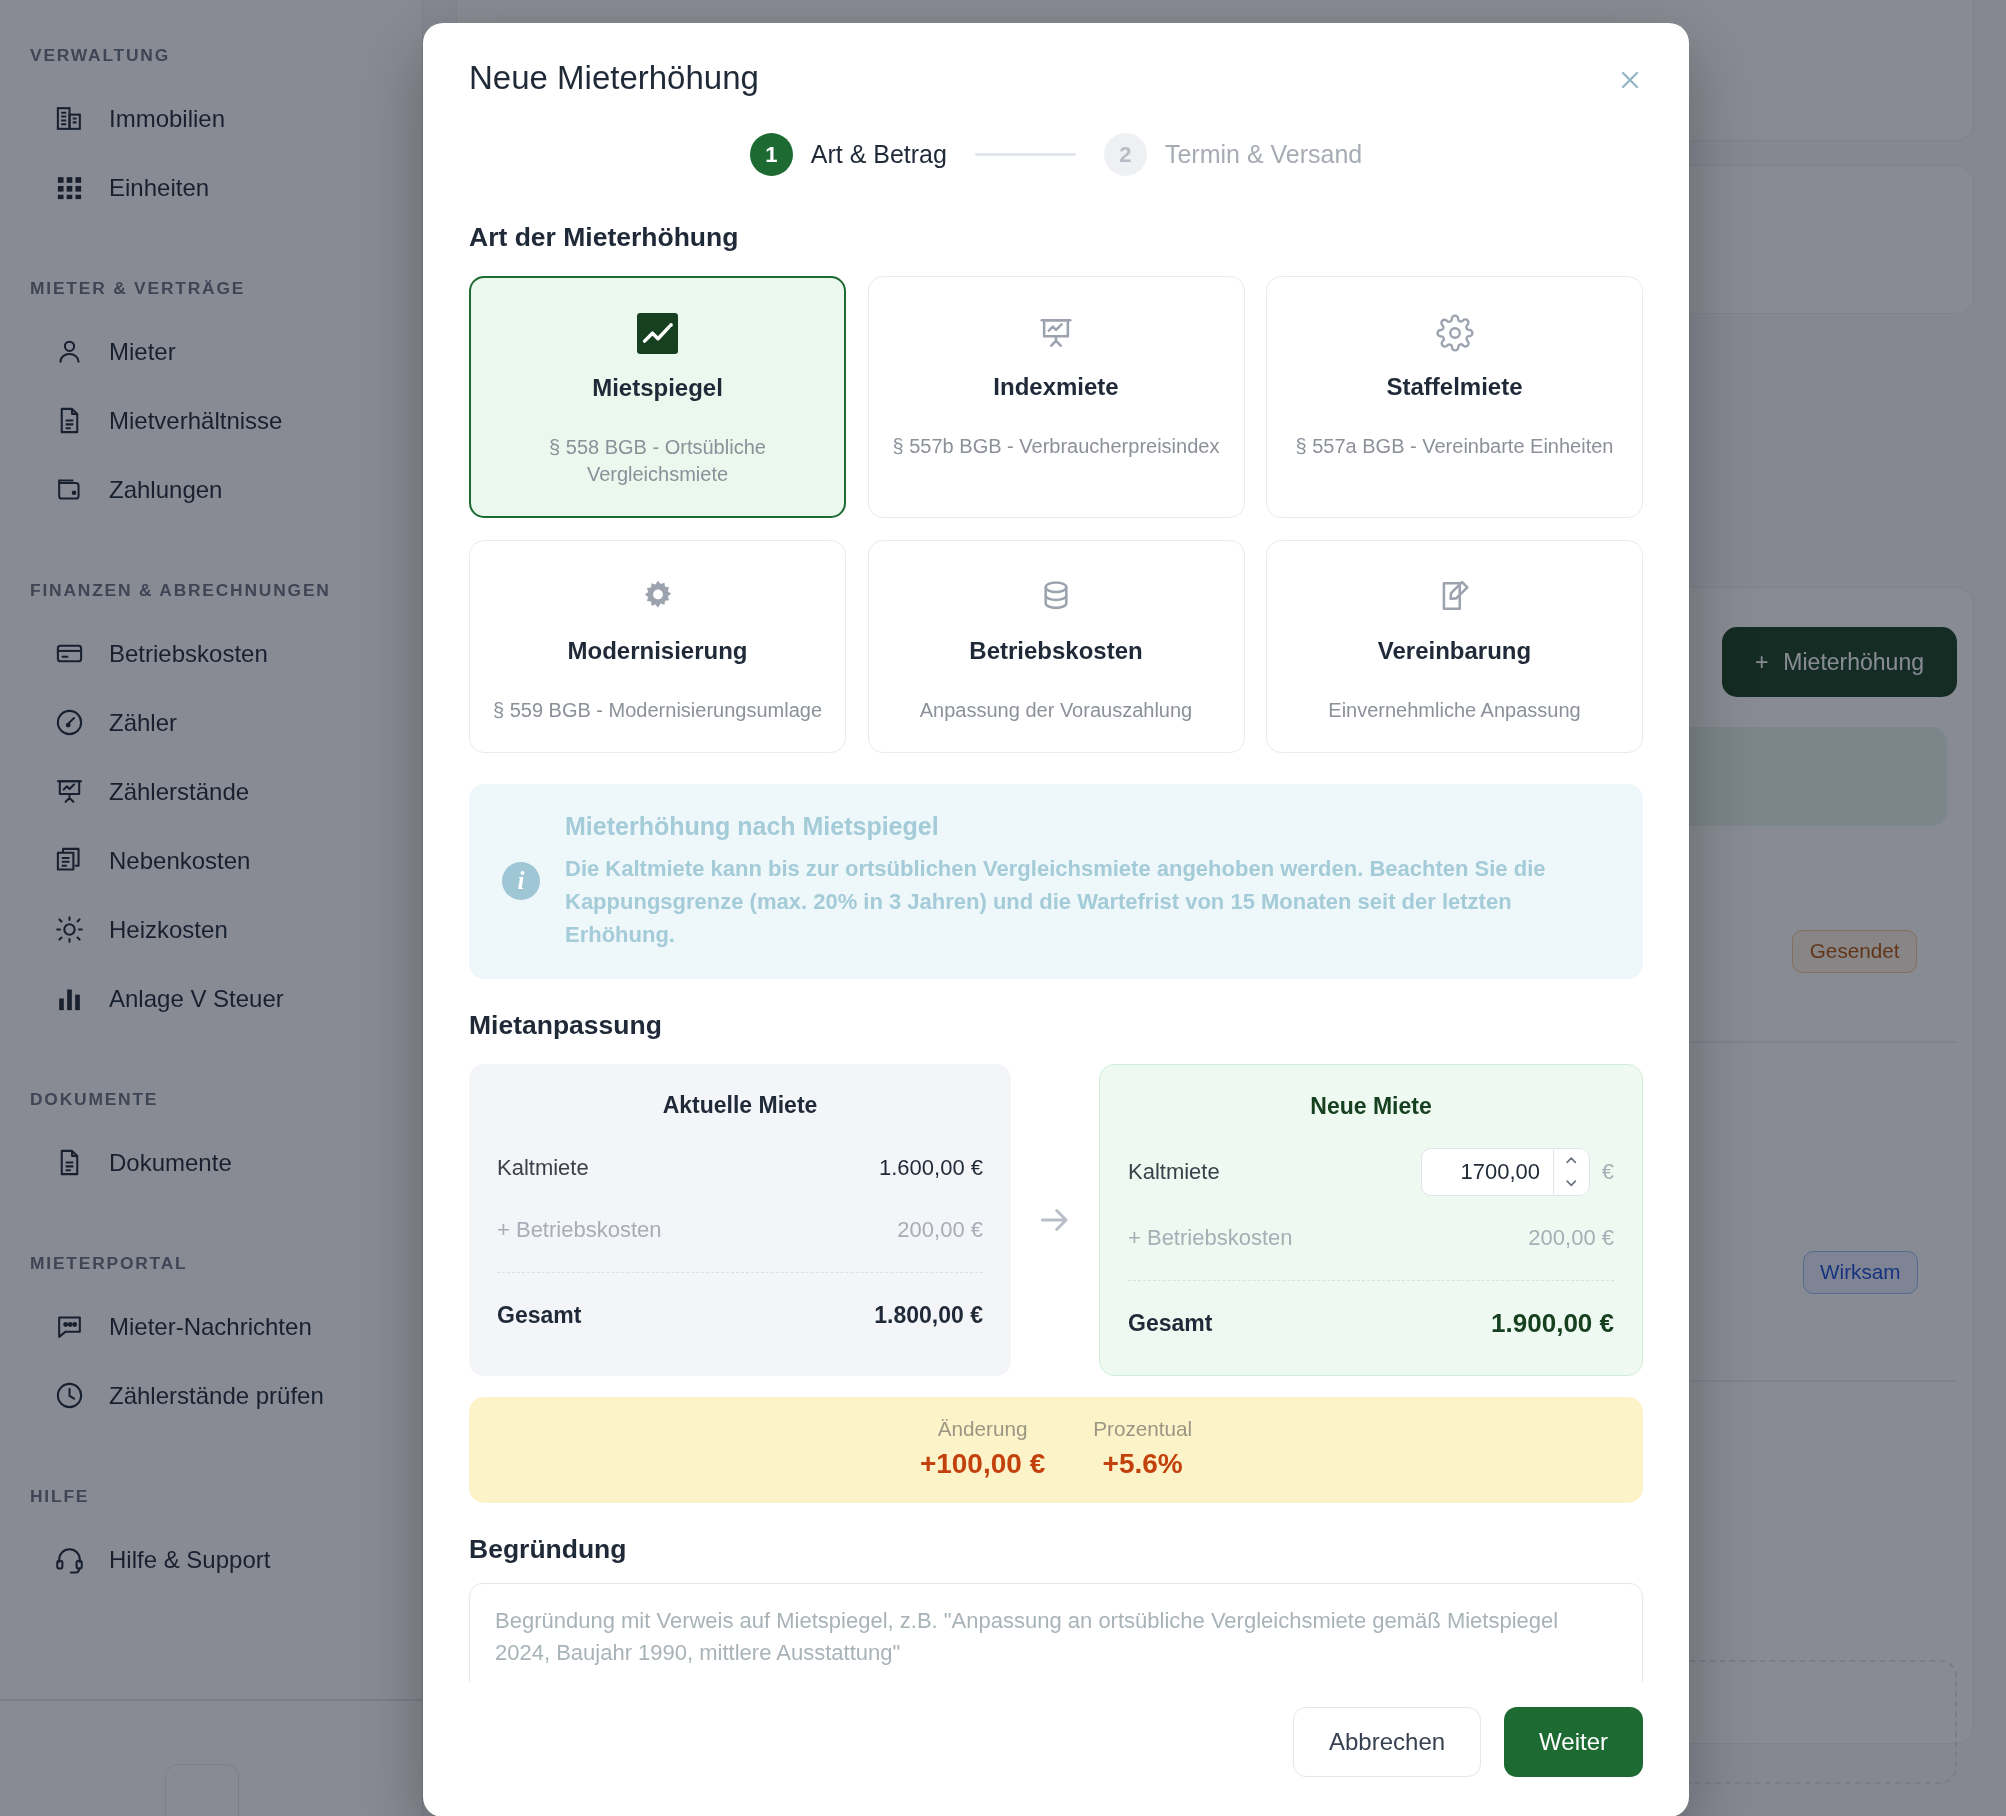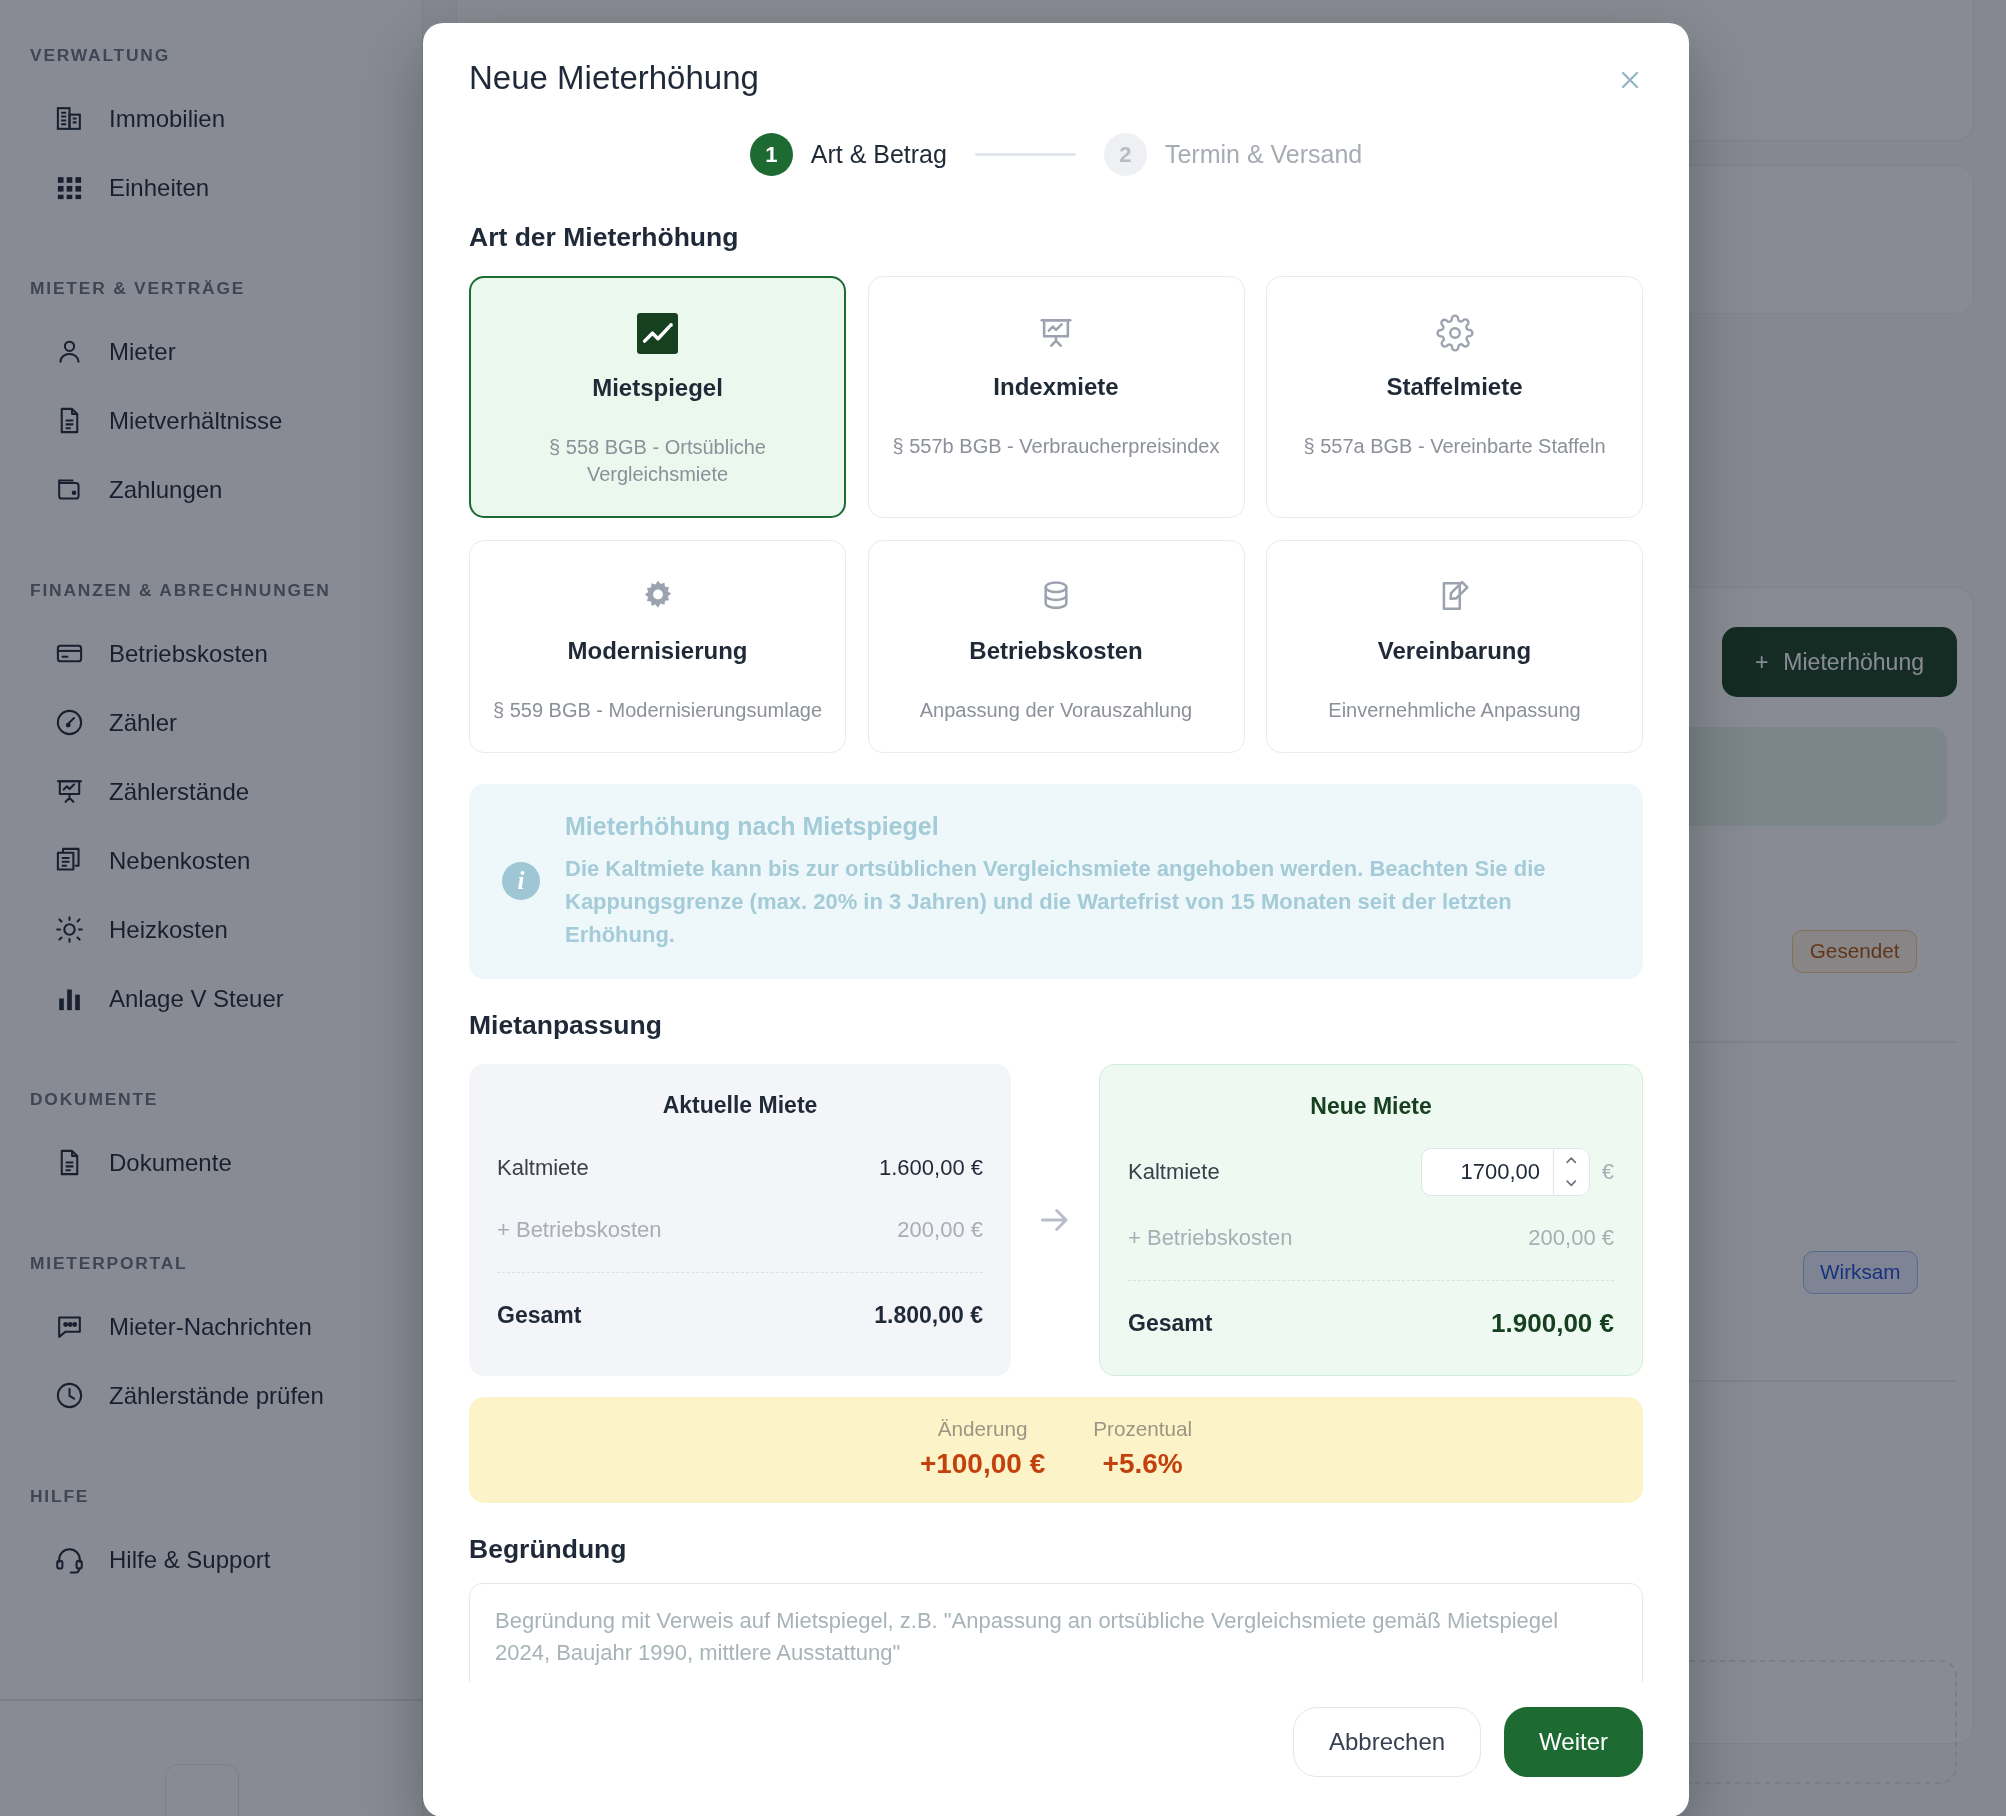--- a/index.html
+++ b/index.html
@@ -184,21 +184,21 @@
   .reason-box {
     border: 1.7px solid #e3e6eb; border-radius: 13.2px; background: #ffffff;
     padding: 21.5px 25px 15px 25px; position: relative; height: 149px; margin-top: 12px;
   }
   .reason-ph { font-size: 22px; color: #a8b3b8; line-height: 1.45; }
 
   .modal-foot {
     padding: 25px 46px 40px 46px;
     display: flex; justify-content: flex-end; gap: 23px;
   }
-  .btn { font-size: 24px; border-radius: 24px; padding: 20px 35px; }
+  .btn { font-size: 24px; border-radius: 13px; padding: 20px 35px; }
   .btn.secondary { background: #ffffff; border: 1.7px solid #e3e6eb; color: #374151; }
   .btn.primary { background: #1d6a33; color: #ffffff; border: none; }
 </style>
 </head>
 <body>
 
 <div id="root">
 
   <div class="app-bg">
 
@@ -446,21 +446,21 @@
             <div class="type-desc">§ 557b BGB - Verbraucherpreisindex</div>
           </div>
           <div class="type-card">
             <div class="type-icon" style="color: rgb(156, 163, 175);">
               <svg viewBox="0 0 24 24" fill="none" stroke="currentColor" stroke-width="1.5">
                 <circle cx="12" cy="12" r="3"></circle>
                 <path d="M19.4 15a1.6 1.6 0 00.3 1.8l.1.1a2 2 0 11-2.8 2.8l-.1-.1a1.6 1.6 0 00-1.8-.3 1.6 1.6 0 00-1 1.5V21a2 2 0 11-4 0v-.1a1.6 1.6 0 00-1-1.5 1.6 1.6 0 00-1.8.3l-.1.1a2 2 0 11-2.8-2.8l.1-.1a1.6 1.6 0 00.3-1.8 1.6 1.6 0 00-1.5-1H3a2 2 0 110-4h.1a1.6 1.6 0 001.5-1 1.6 1.6 0 00-.3-1.8l-.1-.1a2 2 0 112.8-2.8l.1.1a1.6 1.6 0 001.8.3H9a1.6 1.6 0 001-1.5V3a2 2 0 114 0v.1a1.6 1.6 0 001 1.5 1.6 1.6 0 001.8-.3l.1-.1a2 2 0 112.8 2.8l-.1.1a1.6 1.6 0 00-.3 1.8V9a1.6 1.6 0 001.5 1H21a2 2 0 110 4h-.1a1.6 1.6 0 00-1.5 1z"></path>
               </svg>
             </div>
             <div class="type-name">Staffelmiete</div>
-            <div class="type-desc">§ 557a BGB - Vereinbarte Staffeln</div>
+            <div class="type-desc">§ 557a BGB - Vereinbarte Einheiten</div>
           </div>
           <div class="type-card">
             <div class="type-icon" style="color: rgb(156, 163, 175);">
               <svg viewBox="0 0 24 24" fill="currentColor">
                 <path d="M12 2.3l1.6 2.1 2.5-.8.3 2.6 2.6.3-.8 2.5 2.1 1.6-2.1 1.6.8 2.5-2.6.3-.3 2.6-2.5-.8L12 19.4l-1.6-2.1-2.5.8-.3-2.6-2.6-.3.8-2.5L3.7 11l2.1-1.6-.8-2.5 2.6-.3.3-2.6 2.5.8z"></path>
                 <circle cx="12" cy="11" r="3.1" fill="#ffffff"></circle>
               </svg>
             </div>
             <div class="type-name">Modernisierung</div>
             <div class="type-desc">§ 559 BGB - Modernisierungsumlage</div>

